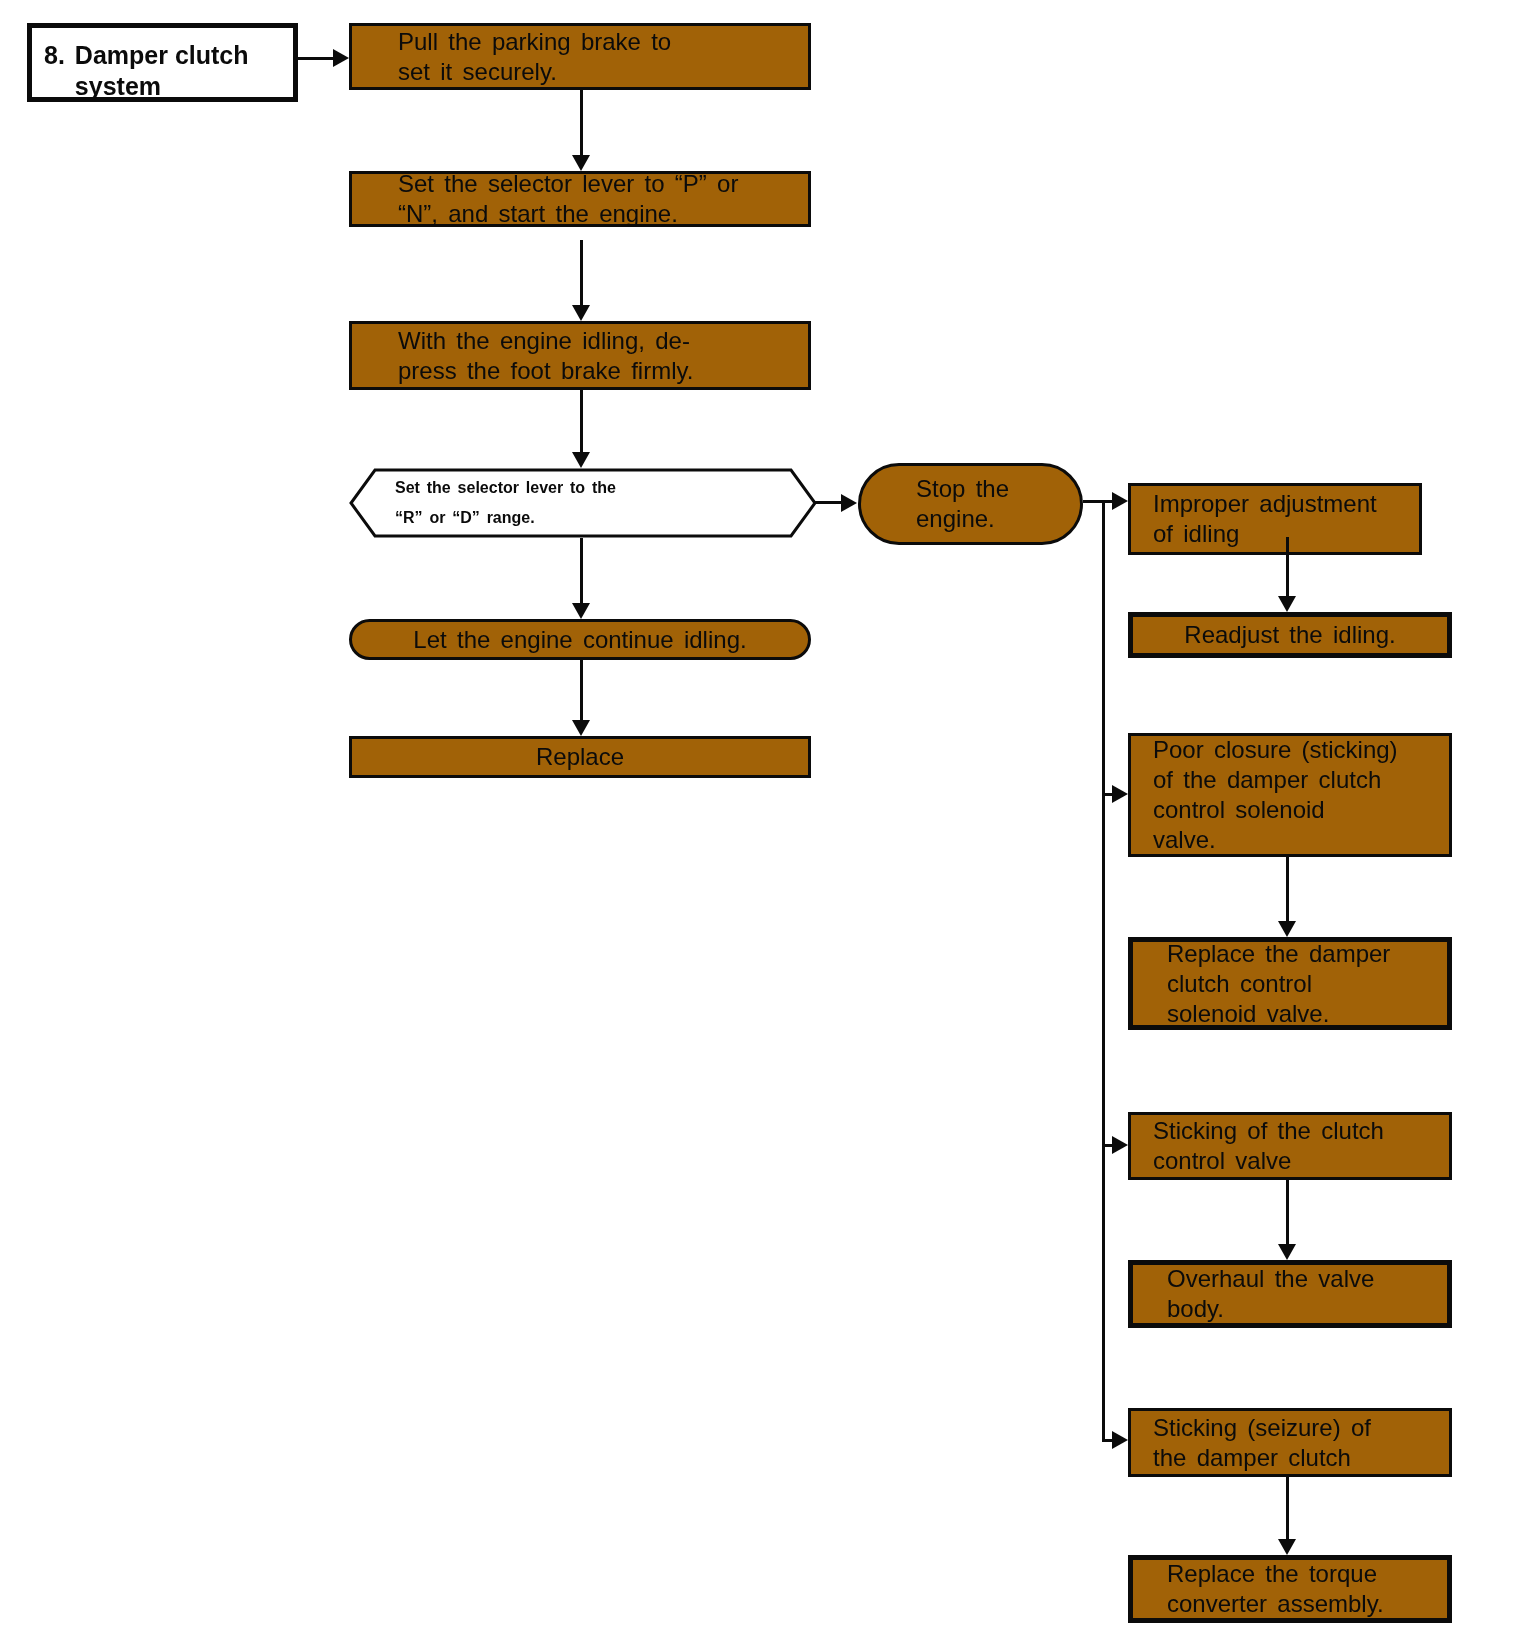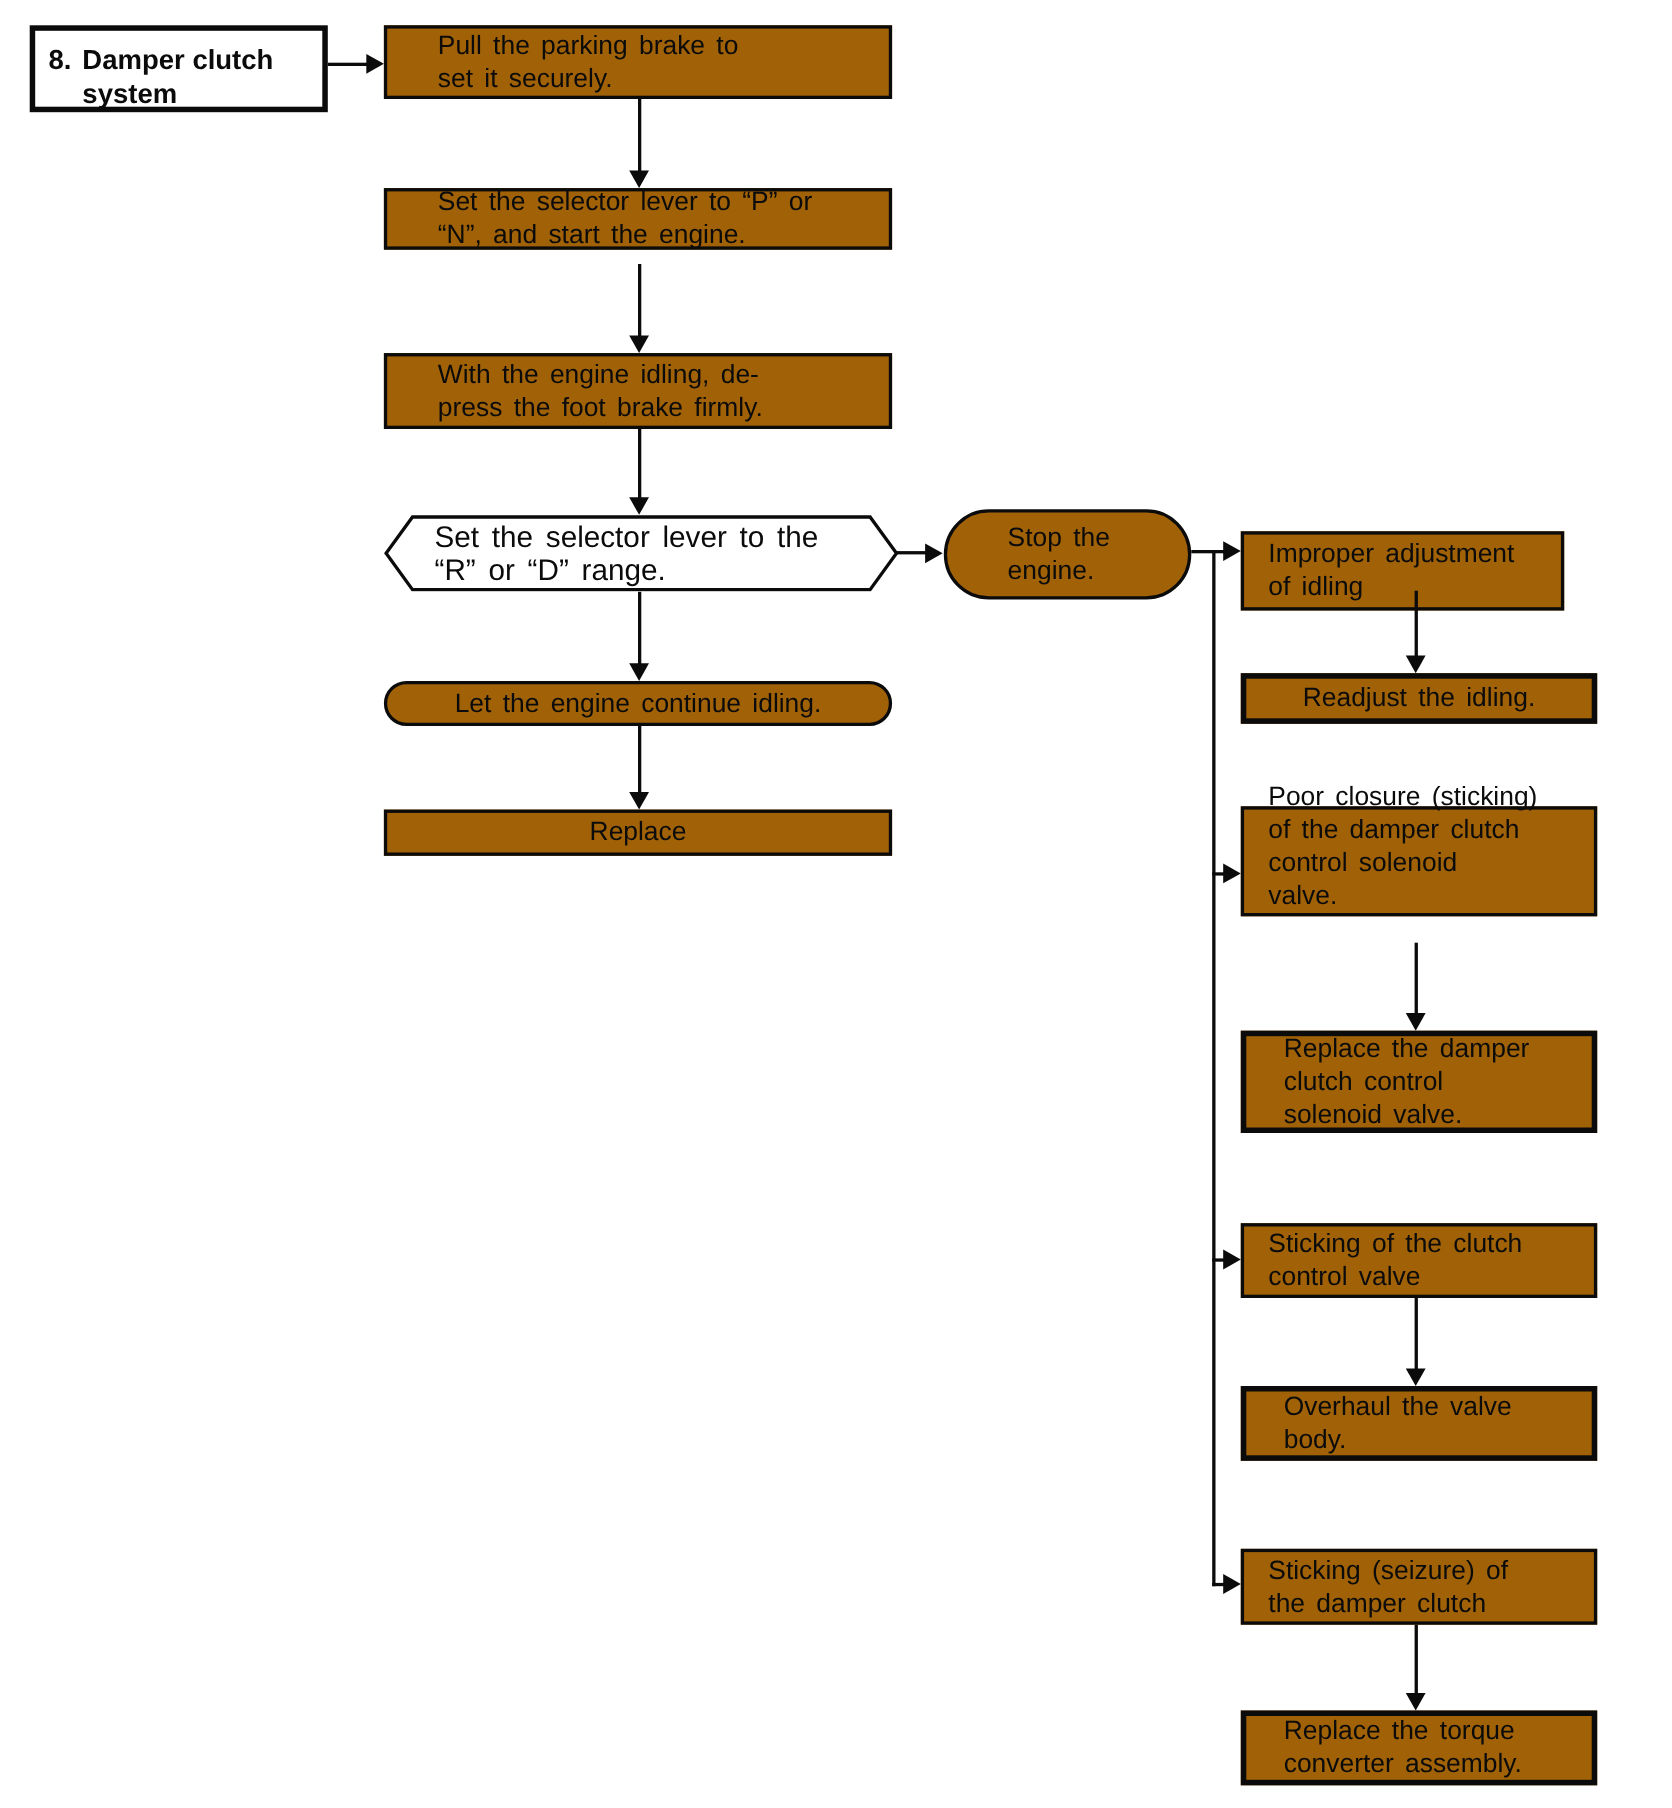--- a/index.html
+++ b/index.html
@@ -58,21 +58,21 @@
     border-top: 9px solid transparent;
     border-bottom: 9px solid transparent;
     border-left: 16px solid #0b0b0b;
   }
   .hexwrap { position: absolute; }
   .hexwrap svg { position: absolute; left: 0; top: 0; }
   .hextext {
     position: absolute; left: 0; top: 0; right: 0; bottom: 0;
     display: flex; flex-direction: column; justify-content: center;
     padding-left: 46px;
-    font-size: 27px; line-height: 30px; word-spacing: 0.15em;
+    font-size: 16px; line-height: 30px; word-spacing: 0.15em; font-weight: bold;
   }
 </style>
 </head>
 <body>
 
 <div class="canvas">
 
   <div class="title-box" style="left:27px; top:23px; width:271px; height:79px;">
     <span class="num">8.</span>
     <span class="lbl">Damper clutch system</span>
@@ -153,21 +153,21 @@
   <div class="box cause" style="left:1128px; top:483px; width:294px; height:72px;">
     <div class="txt">Improper adjustment
 of idling</div>
   </div>
   <div class="vline" style="left:1286px; top:537px; height:60px;"></div>
   <div class="ah-d" style="left:1278px; top:596px;"></div>
   <div class="box thick center" style="left:1128px; top:612px; width:324px; height:46px;">
     <div class="txt">Readjust the idling.</div>
   </div>
 
-  <div class="box cause" style="left:1128px; top:733px; width:324px; height:100px;justify-content:flex-end;">
+  <div class="box cause" style="left:1128px; top:733px; width:324px; height:124px;">
     <div class="txt">Poor closure (sticking)
 of the damper clutch
 control solenoid
 valve.</div>
   </div>
   <div class="vline" style="left:1286px; top:857px; height:65px;"></div>
   <div class="ah-d" style="left:1278px; top:921px;"></div>
   <div class="box thick remedy" style="left:1128px; top:937px; width:324px; height:93px;">
     <div class="txt">Replace the damper
 clutch control

